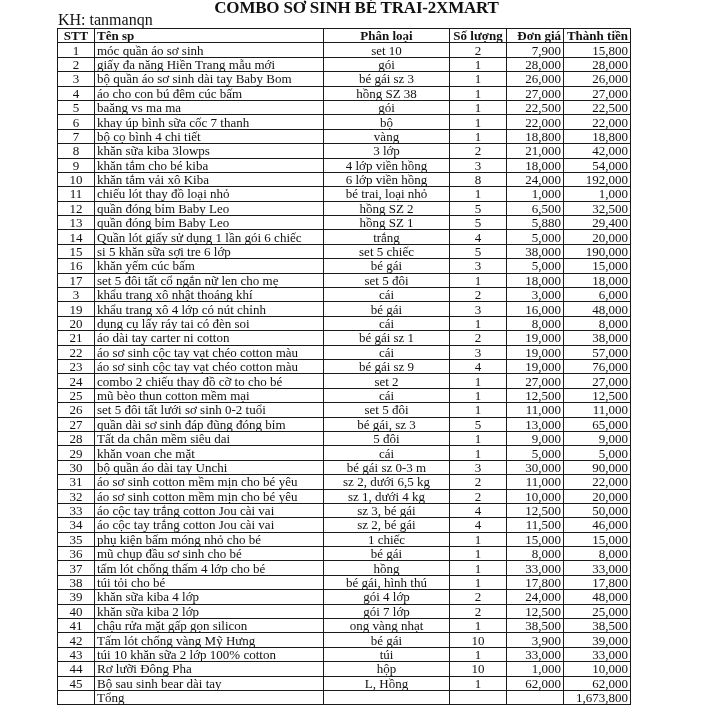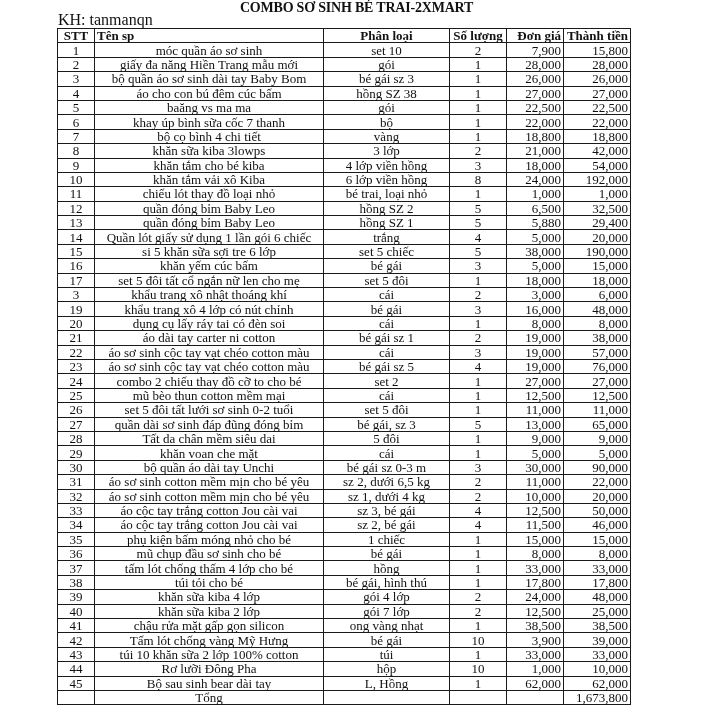--- a/index.html
+++ b/index.html
@@ -3,21 +3,21 @@
   <meta charset="utf-8">
   <style>
     html, body { margin: 0; padding: 0; background: #ffffff; }
     body {
       width: 713px; height: 713px; overflow: hidden; position: relative;
       font-family: "Liberation Serif", "DejaVu Serif", serif;
       color: #111111;
     }
     .title {
       position: absolute; top: 0px; left: 0; width: 713px; text-align: center;
-      font-weight: bold; font-size: 14px; line-height: 16px; letter-spacing: -0.2px;
+      font-weight: bold; font-size: 17px; line-height: 16px; letter-spacing: -0.2px;
     }
     .customer {
       position: absolute; top: 13px; left: 58px;
       font-size: 16px; line-height: 14px;
     }
     table.sheet {
       position: absolute; top: 28px; left: 57px;
       border-collapse: collapse; table-layout: fixed;
       font-size: 13px; line-height: 13px;
     }
@@ -27,21 +27,21 @@
     }
     table.sheet th { font-weight: bold; }
     col.c-stt { width: 37px; }
     col.c-name { width: 229px; }
     col.c-type { width: 126px; }
     col.c-qty { width: 57px; }
     col.c-price { width: 57px; }
     col.c-total { width: 67px; }
     .center { text-align: center; }
     .right { text-align: right; }
-    .left { text-align: center; }
+    .left { text-align: left; }
     th.left { text-align: left; }
     th.right { text-align: right; }
     .total-row td { font-weight: bold; }
   </style>
 </head>
 <body>
 
 <div class="title">COMBO SƠ SINH BÉ TRAI-2XMART</div>
 <div class="customer">KH: tanmanqn</div>
 
@@ -237,21 +237,21 @@
         <td class="center">22</td>
         <td class="left">áo sơ sinh cộc tay vạt chéo cotton màu</td>
         <td class="center">cái</td>
         <td class="center">3</td>
         <td class="right">19,000</td>
         <td class="right">57,000</td>
       </tr>
       <tr>
         <td class="center">23</td>
         <td class="left">áo sơ sinh cộc tay vạt chéo cotton màu</td>
-        <td class="center">bé gái sz 5</td>
+        <td class="center">bé gái sz 9</td>
         <td class="center">4</td>
         <td class="right">19,000</td>
         <td class="right">76,000</td>
       </tr>
       <tr>
         <td class="center">24</td>
         <td class="left">combo 2 chiếu thay đồ cỡ to cho bé</td>
         <td class="center">set 2</td>
         <td class="center">1</td>
         <td class="right">27,000</td>

